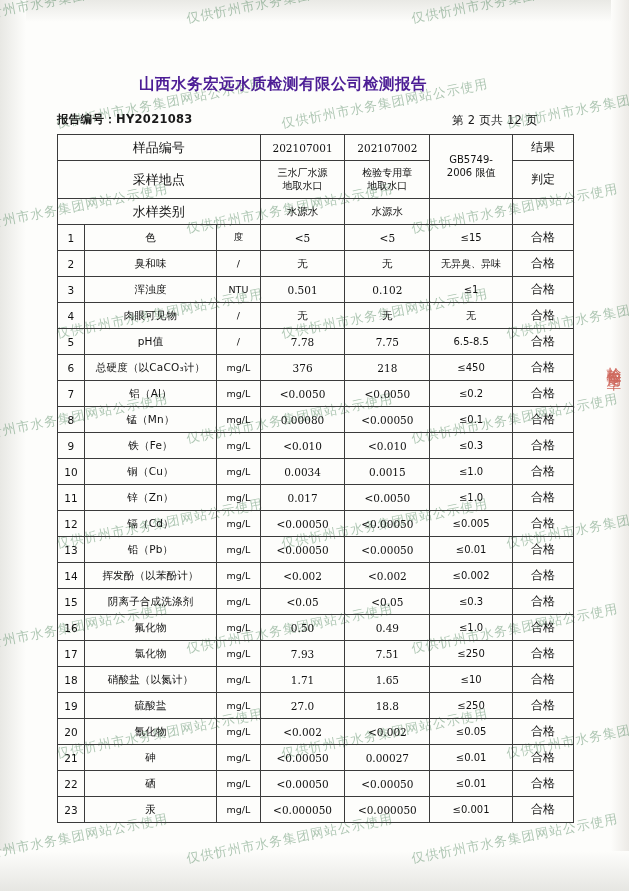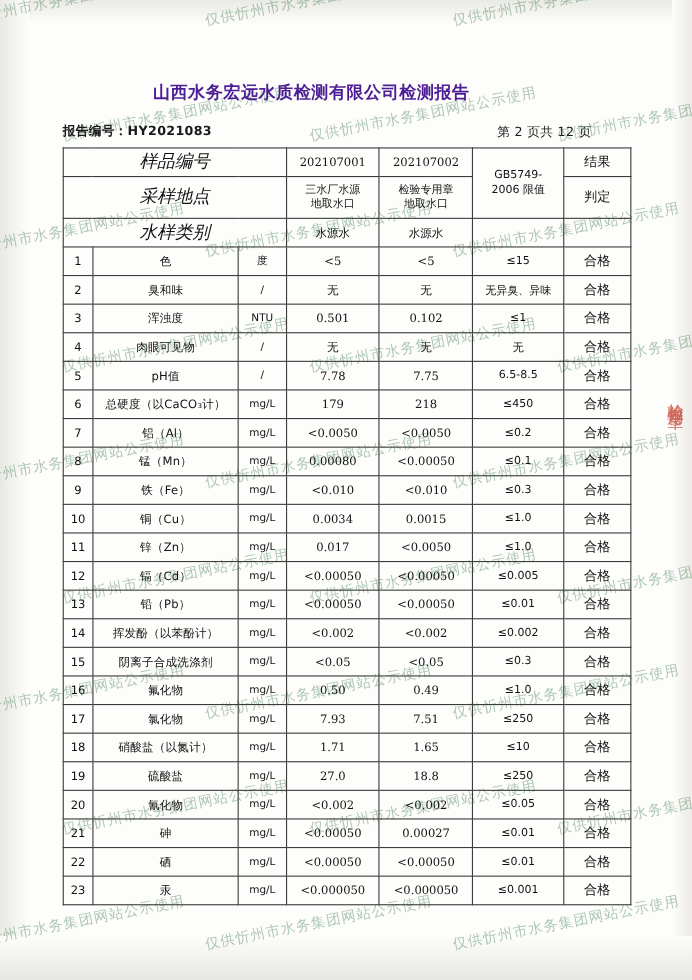--- a/index.html
+++ b/index.html
@@ -93,21 +93,21 @@
     font-weight: normal;
     color: #111;
   }
   .c-idx { width: 26px; }
   .c-item { width: 128px; }
   .c-unit { width: 42px; }
   .c-val { width: 82px; }
   .c-limit { width: 80px; }
   .c-judge { width: 59px; }
 
-  .hdr-label { font-size: 16px; font-style: italic; }
+  .hdr-label { font-size: 13px; }
   .item-name {
     text-align: center;
     font-size: 10.5px;
     letter-spacing: 0.2px;
   }
   .two-line {
     line-height: 1.25;
     font-size: 10px;
   }
   .two-line span { display: block; }
@@ -273,21 +273,21 @@
           <td class="unit">/</td>
           <td class="val">7.78</td>
           <td class="val">7.75</td>
           <td class="limit">6.5-8.5</td>
           <td class="judge">合格</td>
         </tr>
         <tr>
           <td class="idx">6</td>
           <td class="item-name">总硬度（以CaCO₃计）</td>
           <td class="unit">mg/L</td>
-          <td class="val">179</td>
+          <td class="val">376</td>
           <td class="val">218</td>
           <td class="limit">≤450</td>
           <td class="judge">合格</td>
         </tr>
         <tr>
           <td class="idx">7</td>
           <td class="item-name">铝（Al）</td>
           <td class="unit">mg/L</td>
           <td class="val">&lt;0.0050</td>
           <td class="val">&lt;0.0050</td>

